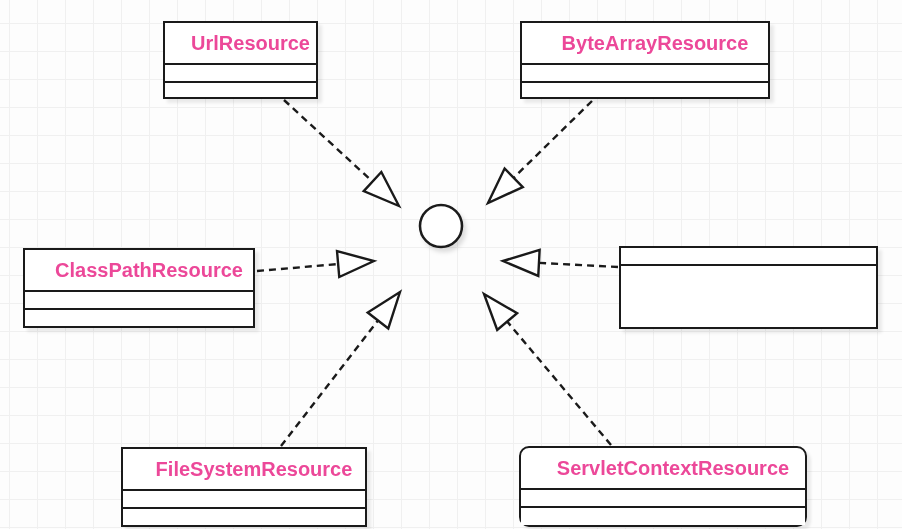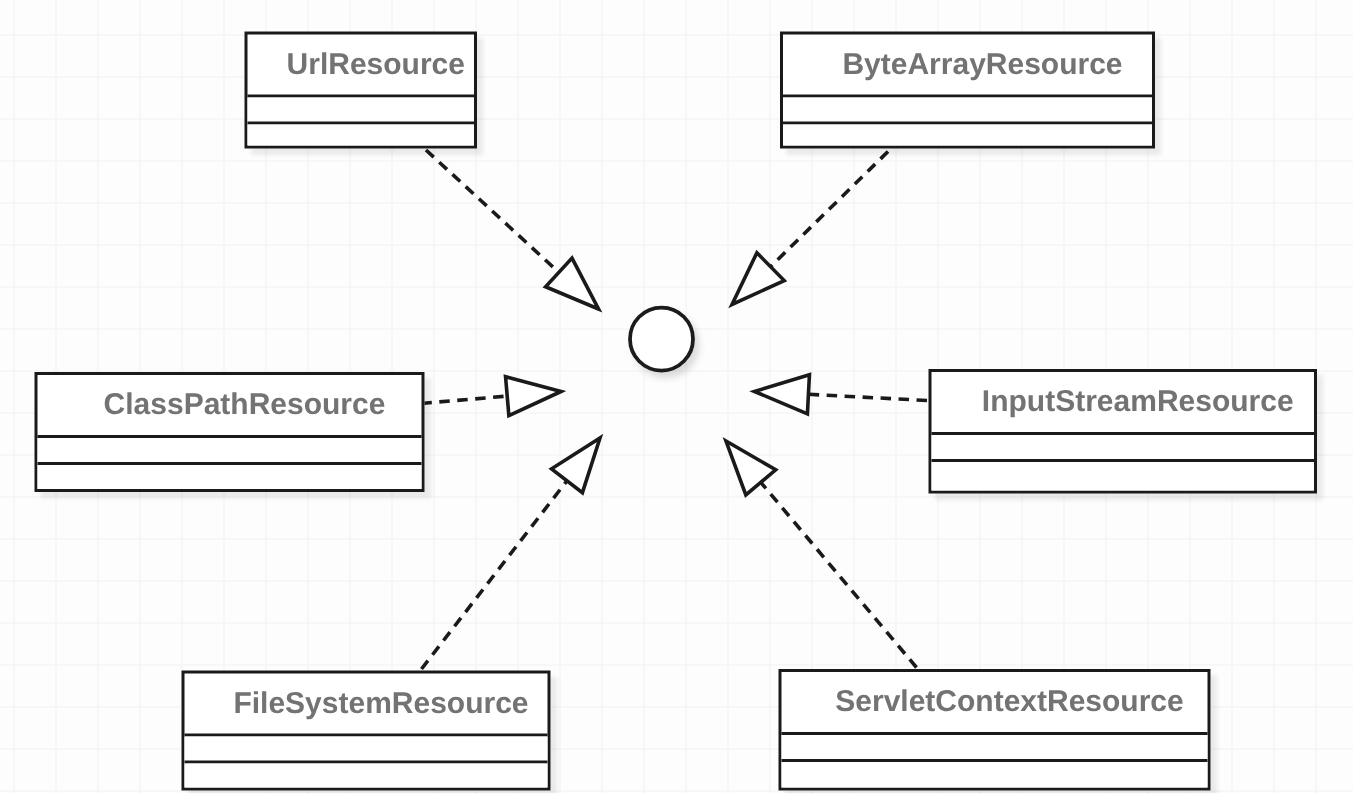--- a/index.html
+++ b/index.html
@@ -44,21 +44,21 @@
     display: flex;
     flex-direction: column;
   }
   .class-title {
     flex: 0 0 40px;
     display: flex;
     align-items: center;
     justify-content: center;
     font-weight: 700;
     font-size: 20px;
-    color: #737373;
+    color: #ec4899;
     border-bottom: 2px solid #1a1a1a;
     white-space: nowrap;
     padding-left: 20px;
   }
   .compartment-attrs {
     flex: 0 0 16px;
     border-bottom: 2px solid #1a1a1a;
     background: #ffffff;
   }
   .compartment-methods { flex: 1 1 auto; background: #ffffff; }
@@ -101,34 +101,33 @@
       <div class="class-box" style="left: 163px; top: 21px; width: 155px; height: 78px;">
         <div class="class-title">UrlResource</div>
         <div class="compartment-attrs"></div>
         <div class="compartment-methods"></div>
       </div>
       <div class="class-box" style="left: 520px; top: 21px; width: 250px; height: 78px;">
         <div class="class-title">ByteArrayResource</div>
         <div class="compartment-attrs"></div>
         <div class="compartment-methods"></div>
       </div>
-      <div class="class-box" style="left: 23px; top: 248px; width: 260px; height: 80px;">
+      <div class="class-box" style="left: 23px; top: 248px; width: 232px; height: 80px;">
         <div class="class-title">ClassPathResource</div>
         <div class="compartment-attrs"></div>
         <div class="compartment-methods"></div>
       </div>
       <div class="class-box" style="left: 619px; top: 246px; width: 259px; height: 83px;">
-        <div class="class-title">InputStreamResource</div>
         <div class="compartment-attrs"></div>
         <div class="compartment-methods"></div>
       </div>
       <div class="class-box" style="left: 121px; top: 447px; width: 246px; height: 80px;">
         <div class="class-title">FileSystemResource</div>
         <div class="compartment-attrs"></div>
         <div class="compartment-methods"></div>
       </div>
-      <div class="class-box" style="left: 519px; top: 446px; width: 288px; height: 81px;">
+      <div class="class-box" style="left: 519px; top: 446px; width: 288px; height: 81px; border-radius: 10px;">
         <div class="class-title">ServletContextResource</div>
         <div class="compartment-attrs"></div>
         <div class="compartment-methods"></div>
       </div>
     </div>
 </div>
 
 </body></html>

